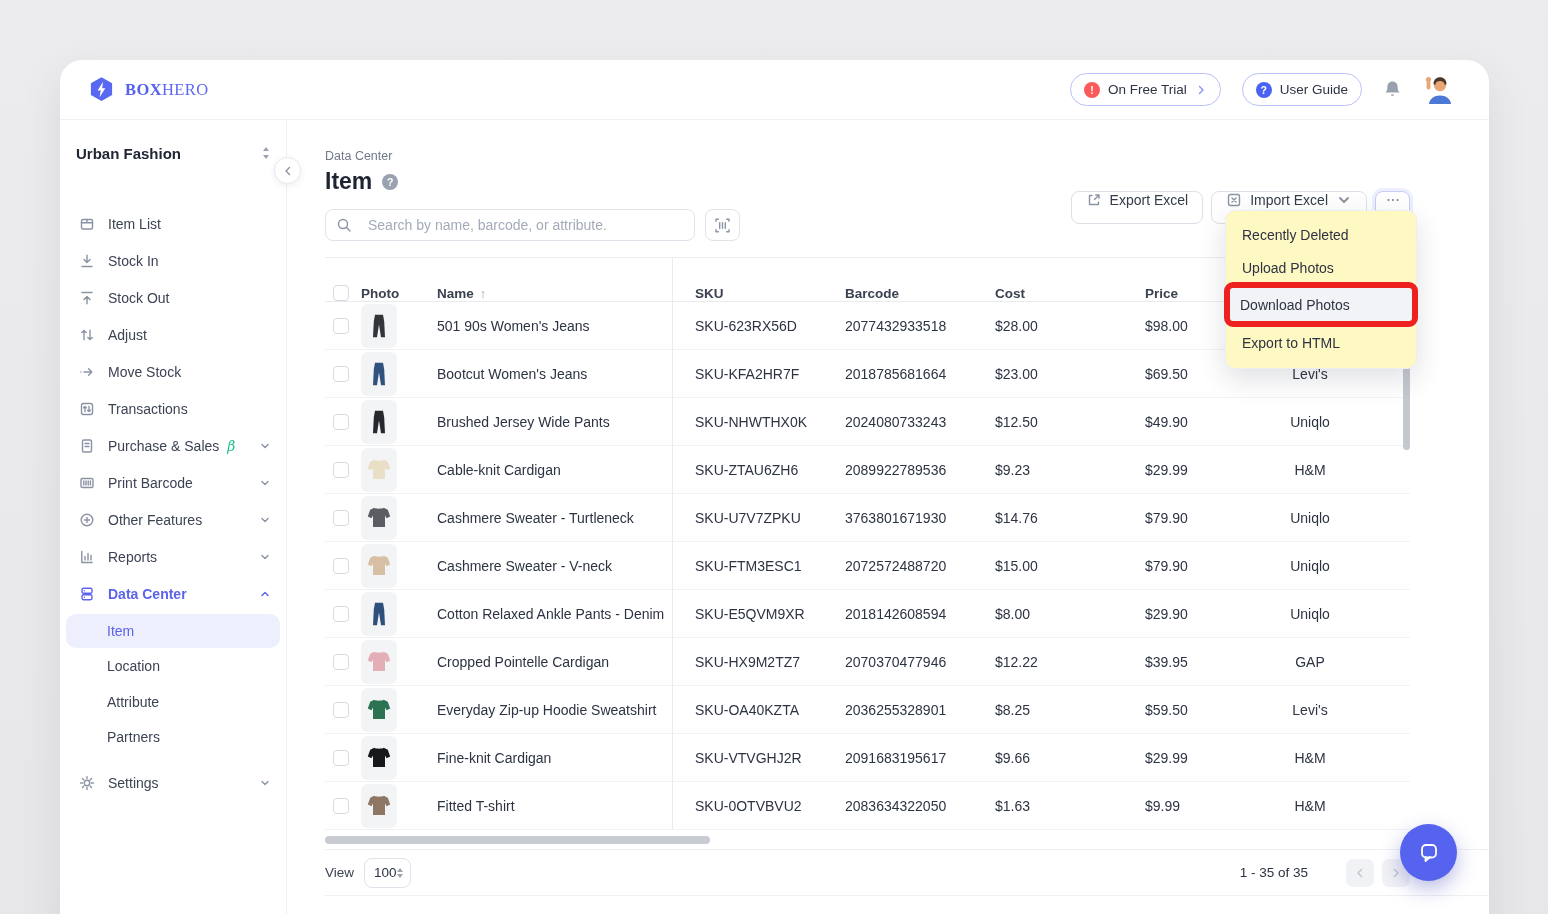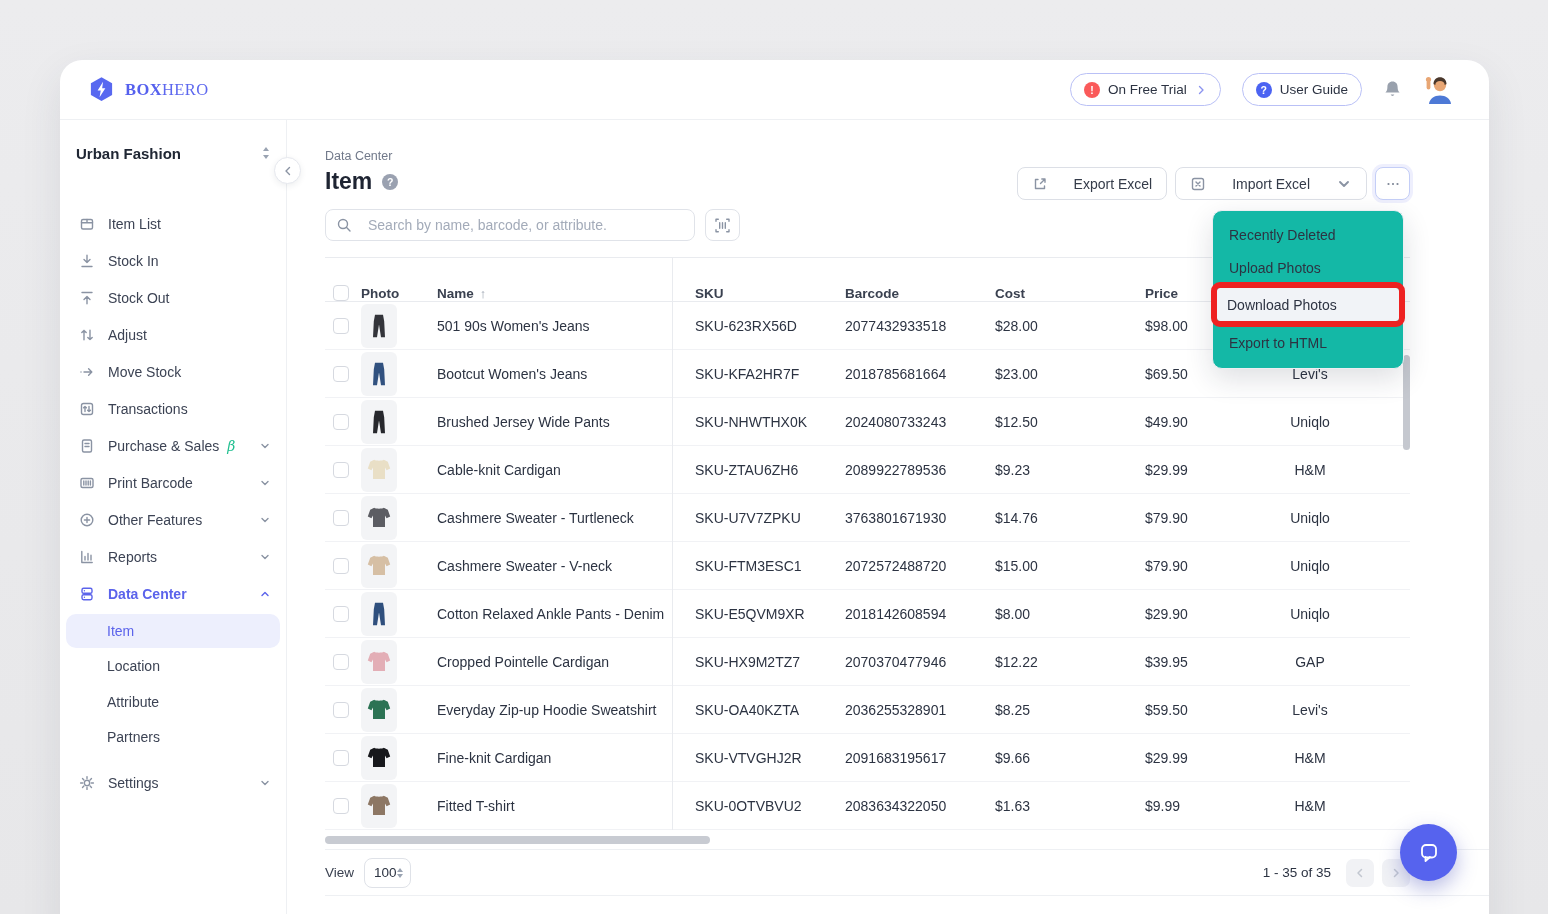--- a/index.html
+++ b/index.html
@@ -53,21 +53,21 @@
   
   .main { flex:1; position:relative; padding-left:38px; }
   .breadcrumb { margin-top:29px; font-size:12.5px; color:#71798a; }
   .title-row { margin-top:5px; display:flex; align-items:center; gap:10px; }
   .page-title { font-size:23px; font-weight:700; color:#1e2432; }
   .help-dot { width:16px; height:16px; border-radius:50%; background:#9aa1b0; color:#fff; font-size:10.5px;
               font-weight:700; display:flex; align-items:center; justify-content:center; cursor:pointer; }
 
   .toolbar { position:absolute; top:47px; right:79px; display:flex; gap:8px; }
   .btn { height:33px; border:1px solid #dcdfe6; border-radius:8px; background:#fff; display:flex;
-         align-items:center; gap:26px; padding:0 14px; font-size:14px; color:#343b49; cursor:pointer; }
+         gap:8px; padding:0 14px; font-size:14px; color:#343b49; cursor:pointer;margin-top:24px; }
   .btn svg { width:16px; height:16px; }
   .btn-more { width:35px; padding:0; justify-content:center; border-color:#c4cef7;
               box-shadow:0 0 0 3px rgba(91,99,235,.10); }
 
   .search-row { margin-top:14px; display:flex; gap:10px; align-items:center; }
   .search-box { width:370px; height:32px; border:1px solid #e0e3e9; border-radius:8px; background:#fff;
                 display:flex; align-items:center; gap:8px; padding:0 10px; }
   .search-box input { border:none; outline:none; flex:1; font-size:14px; color:#333a47; background:transparent;margin-left:8px; }
   .search-box input::placeholder { color:#a3abb9; }
   .scan-btn { width:35px; height:32px; border:1px solid #e0e3e9; border-radius:8px; background:#fff;
@@ -99,28 +99,28 @@
   
   .table-footer { margin-top:5px; border-top:1px solid #eef0f3; border-bottom:1px solid #eef0f3;
                   height:47px; display:flex; align-items:center; justify-content:space-between; padding-right:79px; }
   .view-wrap { display:flex; align-items:center; gap:10px; font-size:13.5px; color:#3a4150; }
   .stepper { width:47px; height:30px; border:1px solid #dfe2e8; border-radius:8px; display:flex;
              align-items:center; justify-content:space-between; padding:0 7px 0 9px; font-size:13.5px; color:#2c3342; cursor:pointer; }
   .spin { display:flex; flex-direction:column; gap:2px; }
   .spin i { display:block; width:0; height:0; border-left:3.5px solid transparent; border-right:3.5px solid transparent; }
   .spin .up { border-bottom:4.5px solid #9aa3b2; }
   .spin .dn { border-top:4.5px solid #9aa3b2; }
-  .pager { display:flex; align-items:center; gap:15px; }
+  .pager { display:flex; align-items:center; gap:38px; }
   .range { font-size:13.5px; color:#2c3342; }
   .pg-btns { display:flex; gap:8px; }
   .pg-btn { width:28px; height:28px; border-radius:7px; background:#f1f2f5; border:none; display:flex;
             align-items:center; justify-content:center; cursor:default; }
 
   
-  .more-menu { position:absolute; top:90px; right:85px; width:192px; background:#14b8a6; border:1px solid #edeef2;
+  .more-menu { position:absolute; top:90px; right:72px; width:192px; background:#fef9c3; border:1px solid #edeef2;
                border-radius:10px; box-shadow:0 10px 28px rgba(30,35,60,.14); padding:7px 0 9px; z-index:20; }
   .dd-item { height:33px; display:flex; align-items:center; margin:0 6px; padding:0 10px; font-size:14px;
              color:#2d3342; border-radius:3px; cursor:pointer; }
   .dd-item.hl { background:#f1f3f7; outline:6px solid #ee2121; margin:4px 4px 5px; }
 
   
   .chat-fab { position:absolute; left:1400px; top:824px; width:57px; height:57px; border-radius:50%;
               background:#5663ee; box-shadow:0 8px 20px rgba(60,70,180,.35); display:flex; align-items:center;
               justify-content:center; cursor:pointer; z-index:30; }
 

